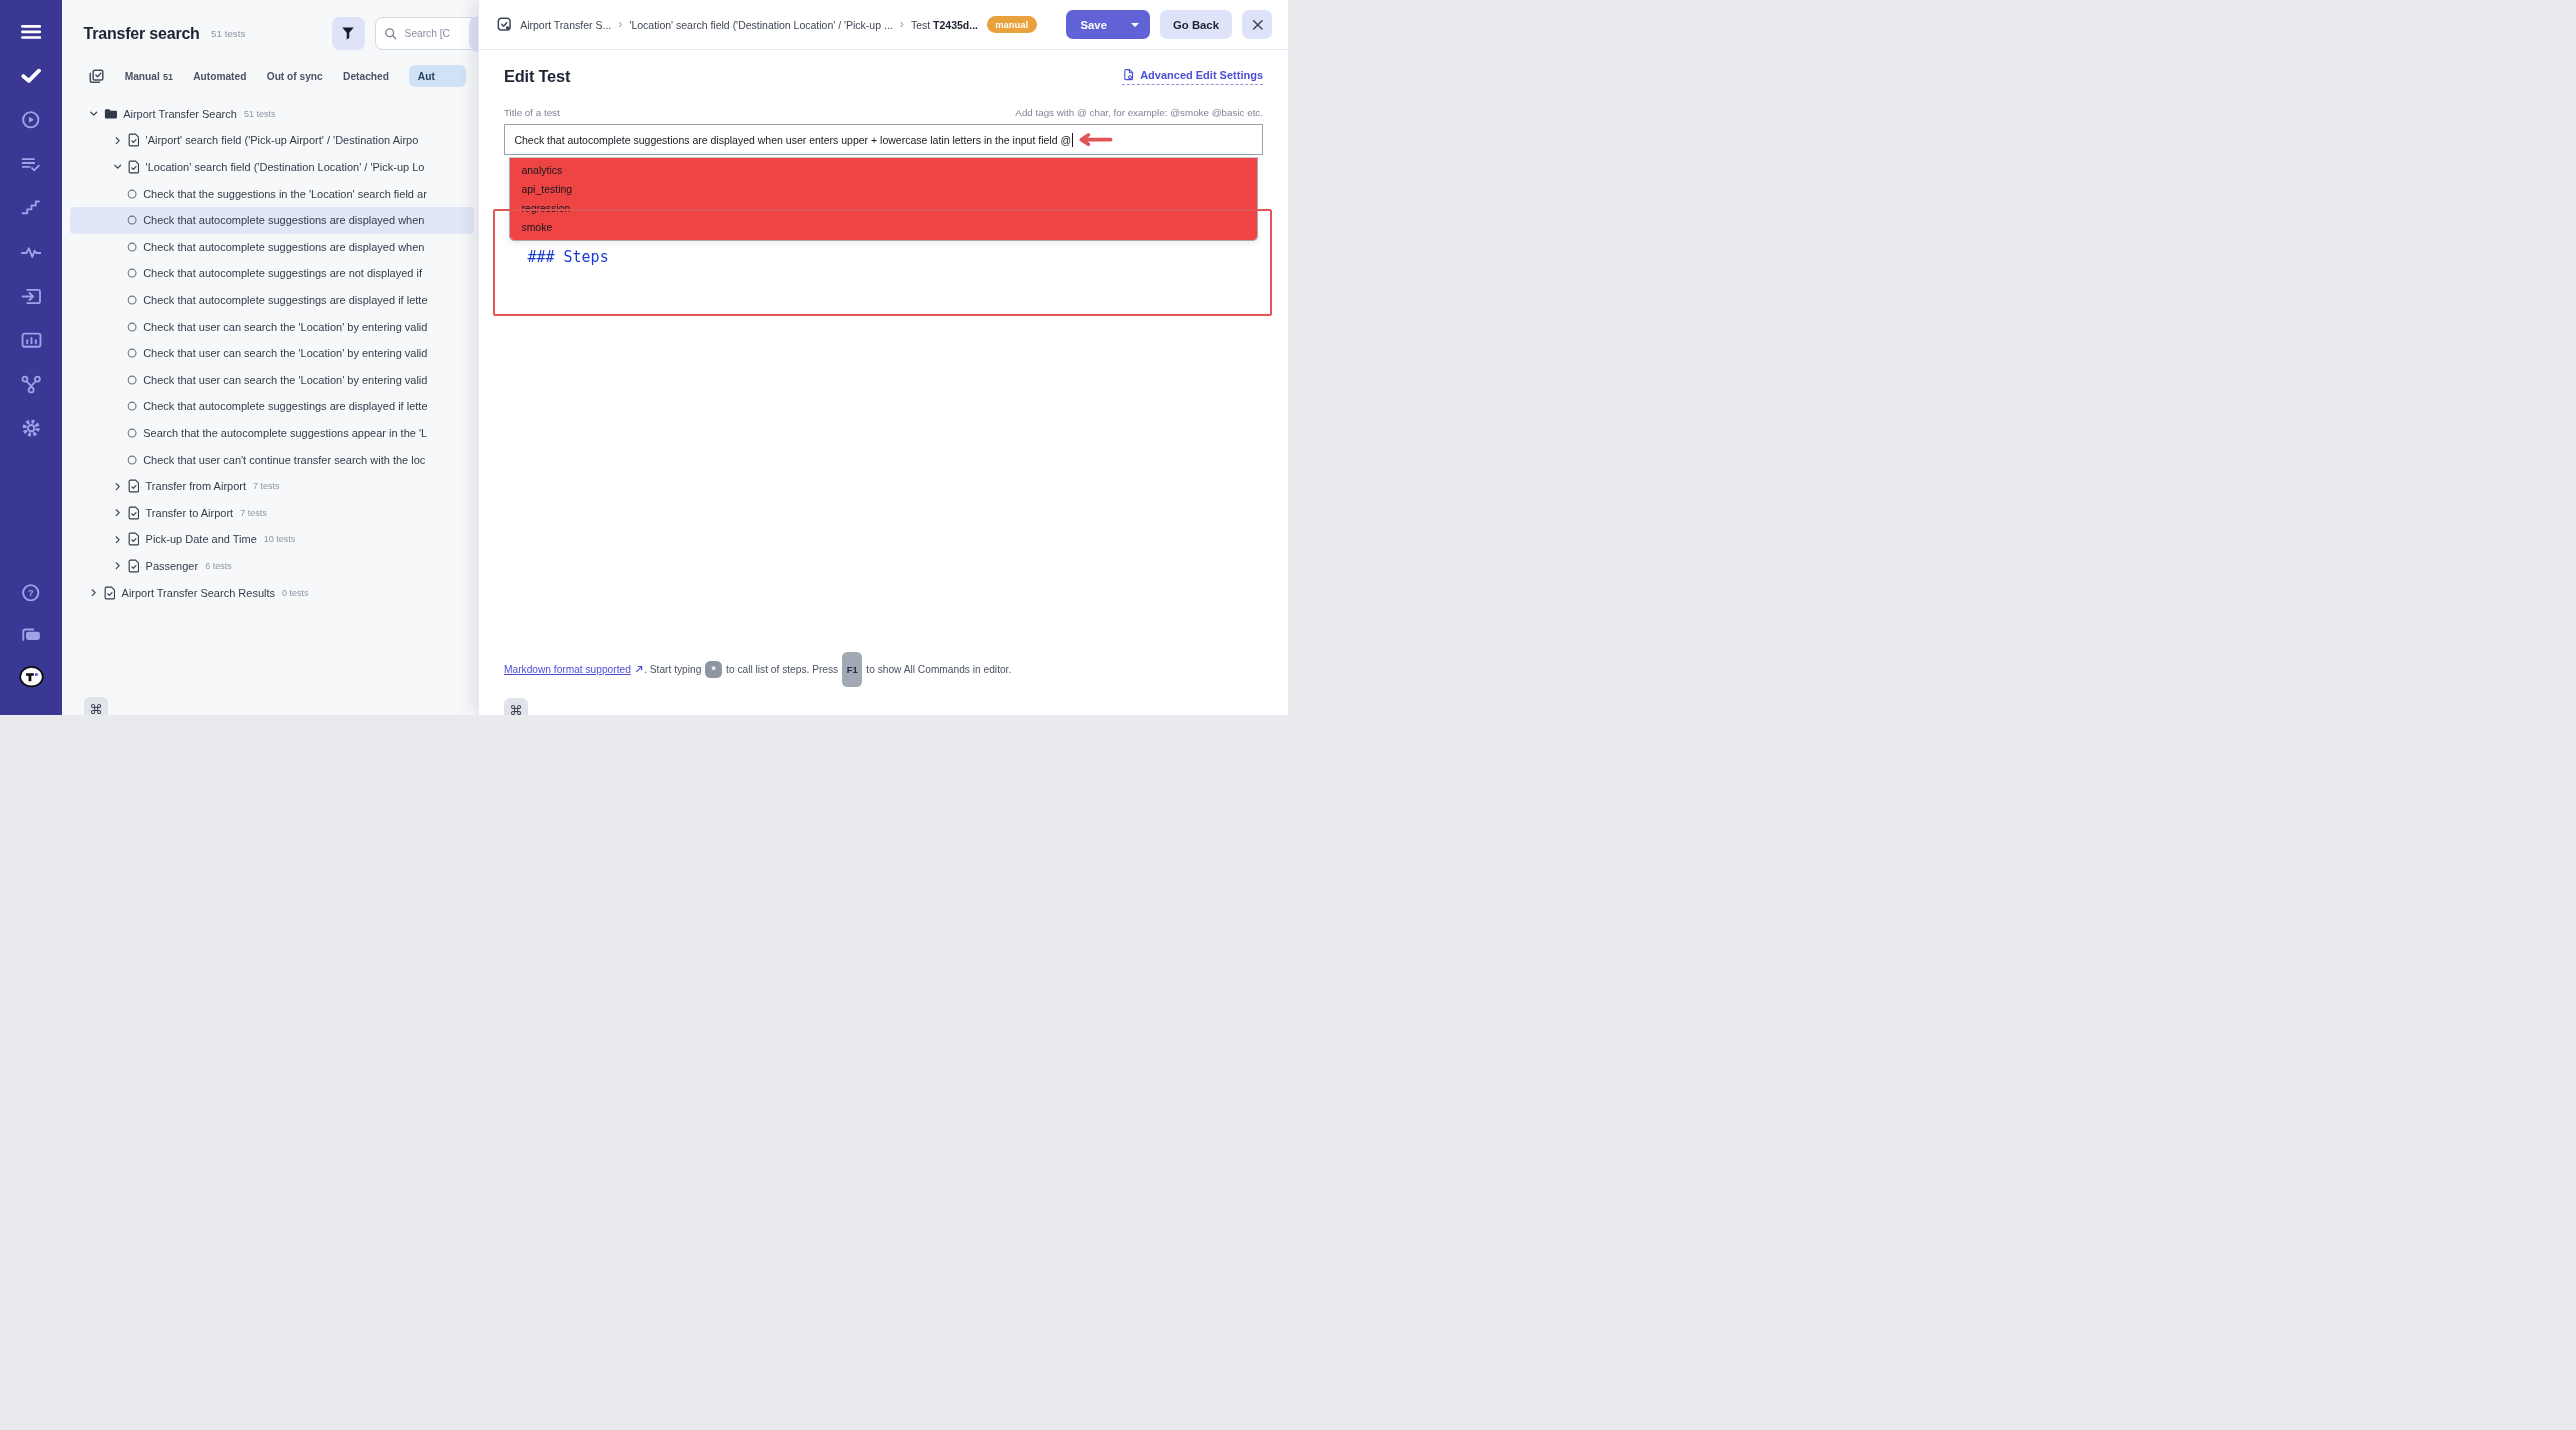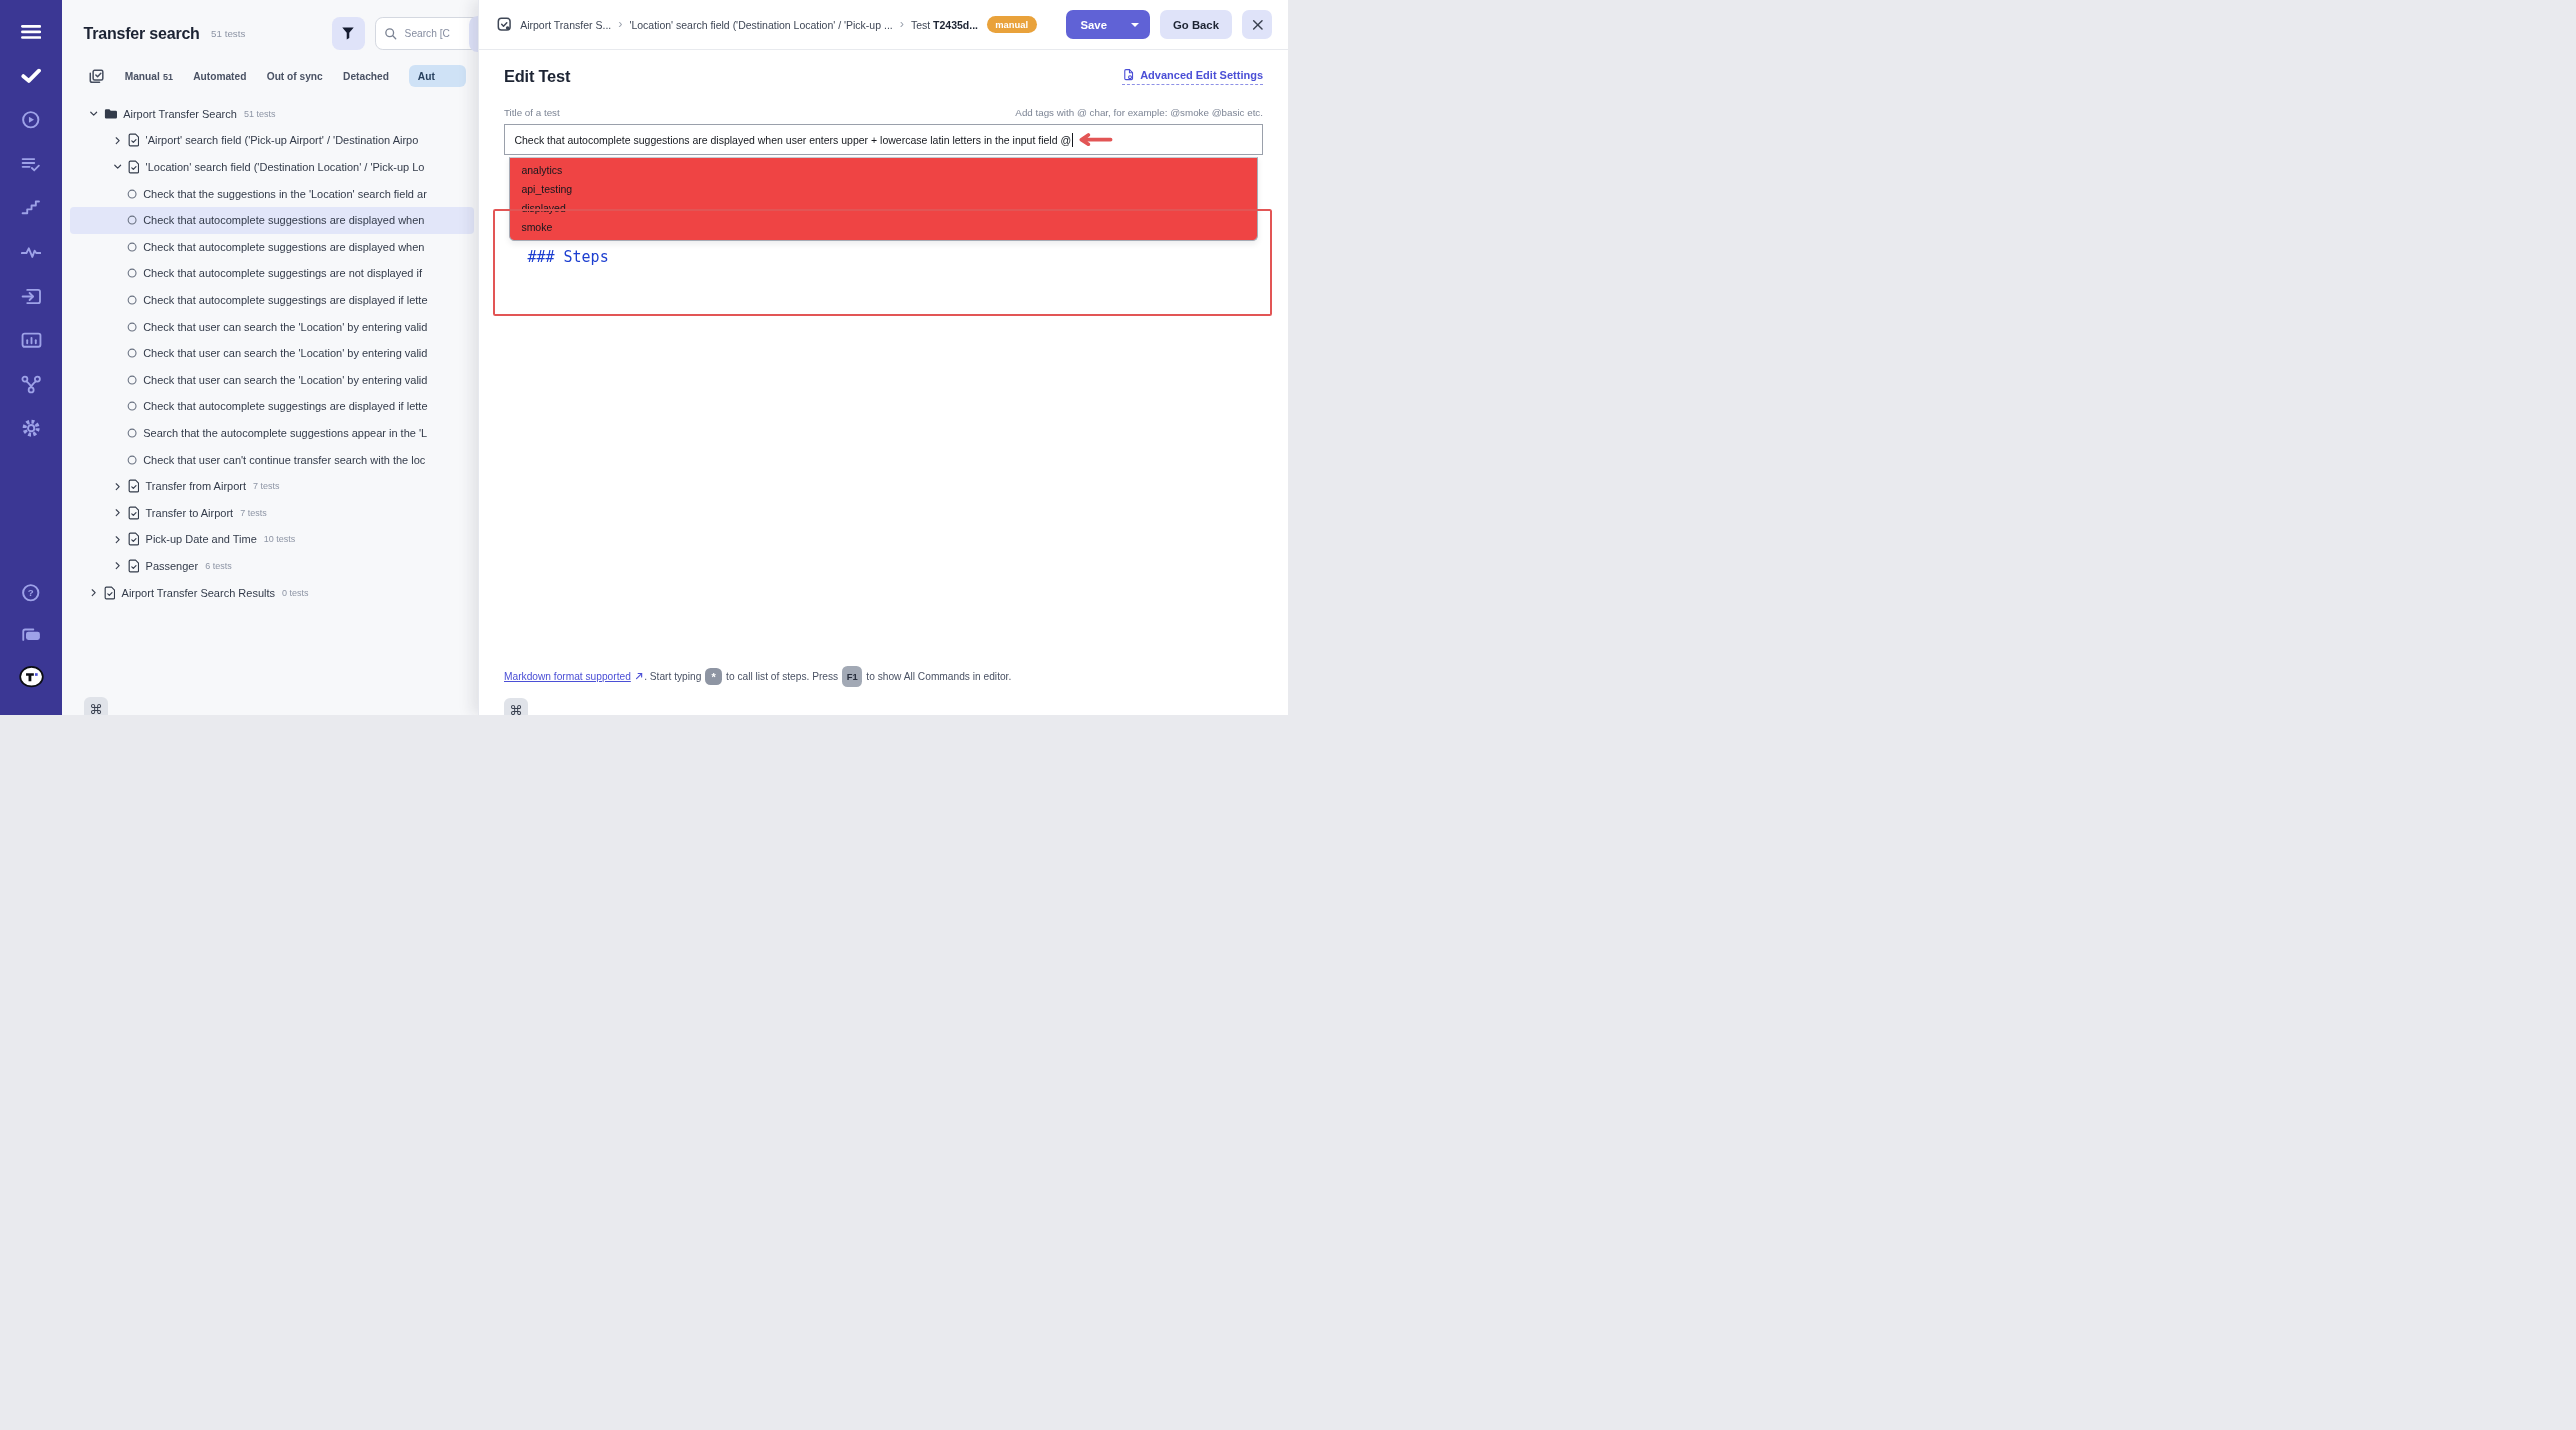--- a/index.html
+++ b/index.html
@@ -64,21 +64,21 @@
   .caret-bar{display:inline-block;width:1.2px;height:14px;background:#15181e;margin-left:0.8px;flex:0 0 1.2px;}
   .red-arrow{margin-left:3.9px;flex:0 0 auto;}
   .tag-dropdown{margin:1.6px 4.7px 0 4.7px;background:#ef4444;border:0.8px solid #a6acb6;border-radius:0 0 5.5px 5.5px;border-top-color:#c6cad2;box-shadow:0 2.3px 6.2px rgba(20,25,40,.08);padding:3px 0;}
   .tag-item{height:19px;display:flex;align-items:center;padding:0 11.7px;font-size:10.5px;color:#15181e;cursor:pointer;}
   .steps-line{margin:7px 0 0 23.4px;font-family:"DejaVu Sans Mono",monospace;font-weight:400;font-size:15px;color:var(--steps-blue,#1c3ed0);}
   .red-rect{position:absolute;left:14px;top:159px;width:779px;height:107px;border:2.7px solid var(--annotation,#e25555);border-radius:2.3px;pointer-events:none;z-index:5;}
   .editor-footer{position:absolute;left:25px;bottom:28px;font-size:10.2px;color:#4a5264;display:flex;align-items:center;white-space:nowrap;}
   .md-link{color:var(--link,#4b4fd6);font-weight:500;text-decoration:underline;display:inline-flex;align-items:center;gap:3.1px;cursor:pointer;}
   .keycap{display:inline-flex;align-items:center;justify-content:center;border-radius:5.5px;margin:0 3.9px;font-weight:700;}
   .key-star{background:#8e95a3;color:#fff;width:17px;height:17px;font-size:11px;}
-  .key-f1{background:#a2a9b5;color:#272e3c;height:21px;padding:0 4.7px;font-size:9.4px;}
+  .key-f1{background:#a2a9b5;color:#272e3c;height:35px;padding:0 4.7px;font-size:9.4px;}
   .editor-cmd{position:absolute;left:25px;bottom:-7.8px;}
 </style>
 </head>
 <body>
 
 <div id="app">
 
   <nav class="sidebar">
     <div class="sb-top">
       <div class="sb-btn">
@@ -508,21 +508,21 @@
         <span>Check that autocomplete suggestions are displayed when user enters upper + lowercase latin letters in the input field @</span>
         <span class="caret-bar"></span>
         <svg class="red-arrow" width="36" height="13.3" viewBox="0 0 46 17">
             <path d="M43 8.5 H7 M14.5 2.5 L5.5 8.5 L14.5 14.5" fill="none" stroke="#e25555" stroke-width="4.6" stroke-linecap="round" stroke-linejoin="round"></path>
           </svg>
       </div>
 
       <div class="tag-dropdown" id="tags-host">
           <div class="tag-item">analytics</div>
           <div class="tag-item">api_testing</div>
-          <div class="tag-item">displayed</div>
+          <div class="tag-item">regression</div>
           <div class="tag-item">smoke</div>
         </div>
 
       <div class="steps-line">### Steps</div>
 
       <div class="red-rect"></div>
 
       <div class="editor-footer">
         <span class="md-link">
           <span>Markdown format supported</span>

